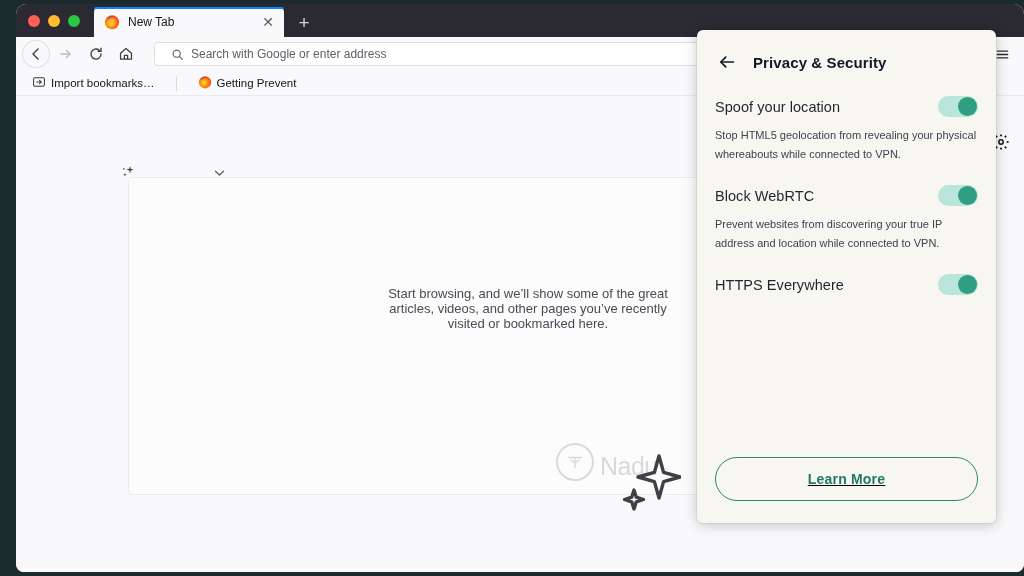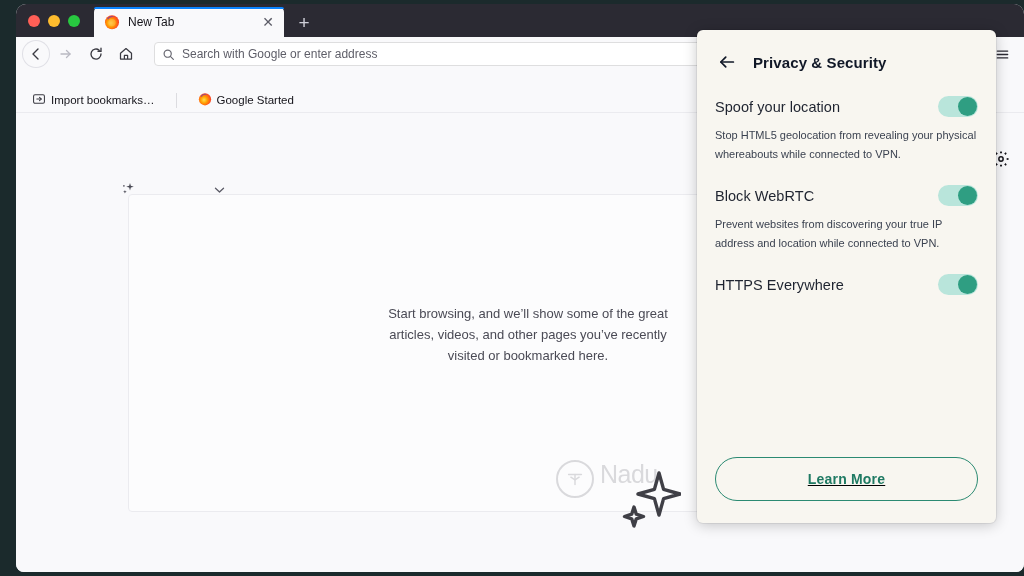--- a/index.html
+++ b/index.html
@@ -127,21 +127,21 @@
 
   .urlbar {
     flex: 0 0 625px;
     height: 24px;
     margin-left: 12px;
     background: #ffffff;
     border: 1px solid #dededf;
     border-radius: 4px;
     display: flex;
     align-items: center;
-    padding: 0 7px;
+    padding: 0 16px;
     gap: 7px;
   }
   .urlbar .ph {
     font-size: 12px;
     color: #5e5e68;
     white-space: nowrap;
   }
 
   .spacer { flex: 1 1 auto; }
 
@@ -173,21 +173,20 @@
   
   .bookmarks {
     height: 25px;
     background: #f9f9fb;
     display: flex;
     align-items: center;
     padding: 0 8px 0 10px;
     gap: 10px;
     flex: 0 0 auto;
     border-bottom: 1px solid #ebebef;
-    margin-top: 17px;
   }
   .bmitem {
     display: flex;
     align-items: center;
     gap: 5px;
     padding: 2px 6px;
     border-radius: 3px;
     font-size: 11.5px;
     color: #15141a;
     white-space: nowrap;
@@ -242,39 +241,39 @@
   }
   .empty-wrap {
     position: absolute;
     left: 0; right: 0;
     top: 108px;
     text-align: center;
     pointer-events: none;
   }
   .empty-text {
     font-size: 13px;
-    line-height: 21px;
+    line-height: 15px;
     color: #4a4a55;
     width: 300px;
     margin: 0 auto;
   }
   .sparkle-big {
     position: absolute;
     left: 492px;
     top: 272px;
     color: #3f3f46;
   }
 
   
   .watermark {
     position: absolute;
     left: 427px;
     top: 265px;
     display: flex;
-    align-items: flex-start;
+    align-items: flex-end;
     gap: 6px;
     opacity: 0.30;
     pointer-events: none;
   }
   .wm-circle {
     width: 38px; height: 38px;
     border-radius: 50%;
     border: 2px solid #8a8a92;
     display: flex; align-items: center; justify-content: center;
     color: #8a8a92;
@@ -521,21 +520,21 @@
               <stop offset="0%" stop-color="#ffe14d"></stop>
               <stop offset="38%" stop-color="#ff9d00"></stop>
               <stop offset="72%" stop-color="#ff4f1f"></stop>
               <stop offset="100%" stop-color="#d8272c"></stop>
             </radialGradient>
           </defs>
           <circle cx="8" cy="8.3" r="7" fill="url(#ffg2)"></circle>
           <path d="M3 4.8 C4.6 2 8.4 1.2 10.6 2.9 C8.2 2.6 5.6 3.4 4.3 5.6 Z" fill="#7a3ba8" opacity="0.75"></path>
         </svg>
       </span>
-      <span>Google Started</span>
+      <span>Getting Prevent</span>
     </div>
   </div>
 
   <div class="content">
 
     <div class="gear-right">
       <svg width="18" height="18" viewBox="0 0 18 18" fill="#15141a">
         <path d="M9 6.1 A2.9 2.9 0 1 0 9 11.9 A2.9 2.9 0 1 0 9 6.1 Z M9 7.6 A1.4 1.4 0 1 1 9 10.4 A1.4 1.4 0 1 1 9 7.6 Z"></path>
         <path d="M8.2 1.4 h1.6 l0.3 1.9 l-2.2 0 Z"></path>
         <path d="M8.2 16.6 h1.6 l0.3 -1.9 l-2.2 0 Z"></path>

